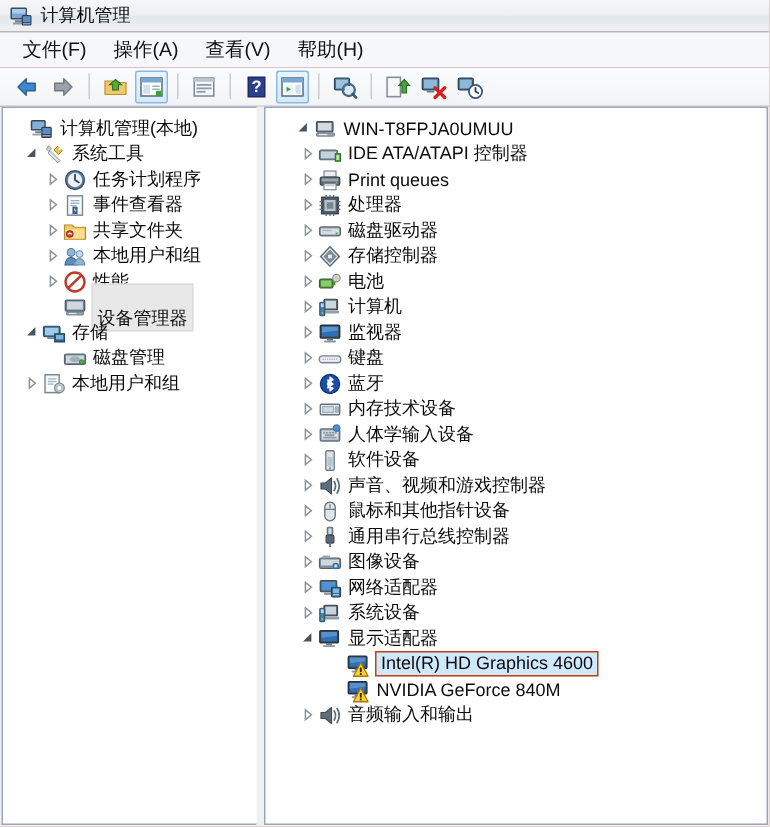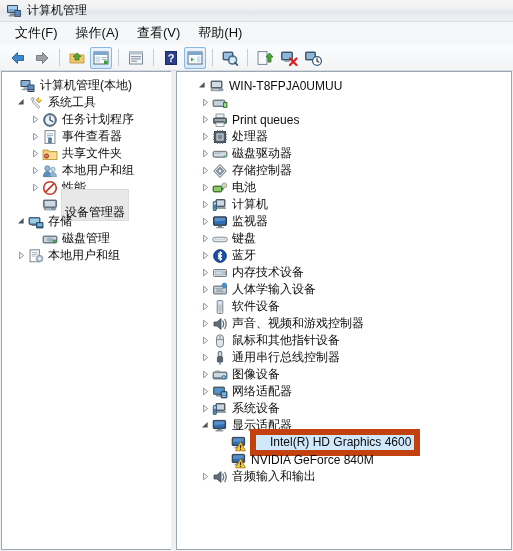--- a/index.html
+++ b/index.html
@@ -122,22 +122,22 @@
   }
   .row .ico {
     width: 16px; height: 16px;
     flex: 0 0 auto;
     margin-right: 4px;
     display: flex; align-items: center; justify-content: center;
   }
   .row .lbl { padding-right: 3px; }
   .row.sel-box .lbl {
     background: #cfe8fb;
-    border: 6px solid #c2410c;
-    padding: 0px 3px 1px 14px;
+    border: 1px solid #c2410c;
+    padding: 0px 3px 1px 3px;
     margin-left: -1px;
     line-height: 14px;
   }
   .row.sel-soft .lbl {
     background: #e8e8e8;
     border: 1px solid #dcdcdc;
     padding: 15px 3px 1px 3px;
     margin-left: -1px;
     line-height: 14px;
   }
@@ -490,20 +490,21 @@
               </svg>
             </span>
             <span class="ico" style="position: relative;">
               <svg width="16" height="16" viewBox="0 0 16 16">
                 <rect x="1" y="5" width="12" height="6.5" rx="1.3" fill="#7f8f9c" stroke="#56646f" stroke-width="0.8"></rect>
                 <rect x="2" y="6" width="10" height="4.5" fill="#c6d2da"></rect>
                 <rect x="11.5" y="7.5" width="3.5" height="5" fill="#4aa03c" stroke="#2e6b25" stroke-width="0.7"></rect>
                 <rect x="12.2" y="8.3" width="2" height="3.4" fill="#b7e2a6"></rect>
               </svg>
             </span>
+            <span class="lbl">IDE ATA/ATAPI 控制器</span>
           </div>
           <div class="row r-ind1">
             <span class="twisty">
               <svg width="9" height="9" viewBox="0 0 9 9">
                 <path d="M2.6 1.2 L6.6 4.5 L2.6 7.8 Z" fill="none" stroke="#8a949d" stroke-width="1"></path>
               </svg>
             </span>
             <span class="ico" style="position: relative;">
               <svg width="16" height="16" viewBox="0 0 16 16">
                 <rect x="4" y="2" width="8" height="4" fill="#eaeef1" stroke="#7c8894" stroke-width="0.8"></rect>

